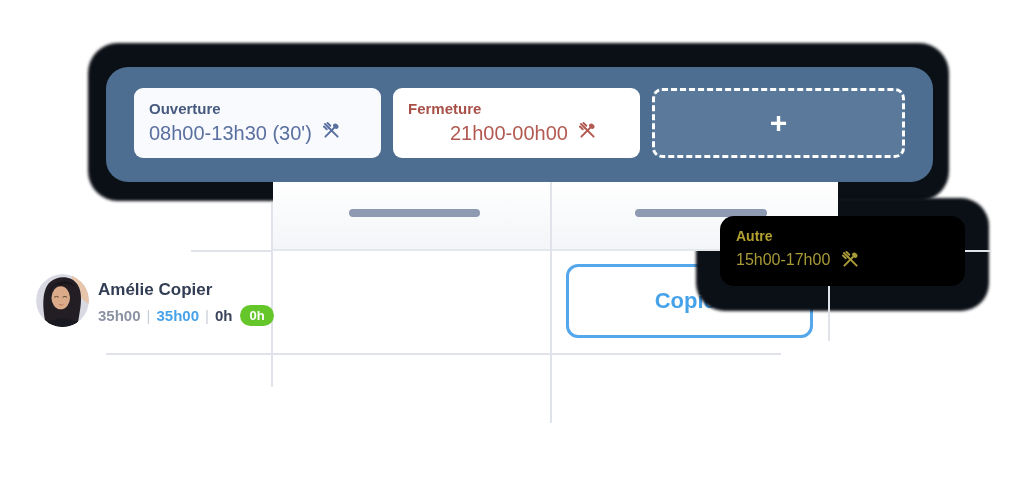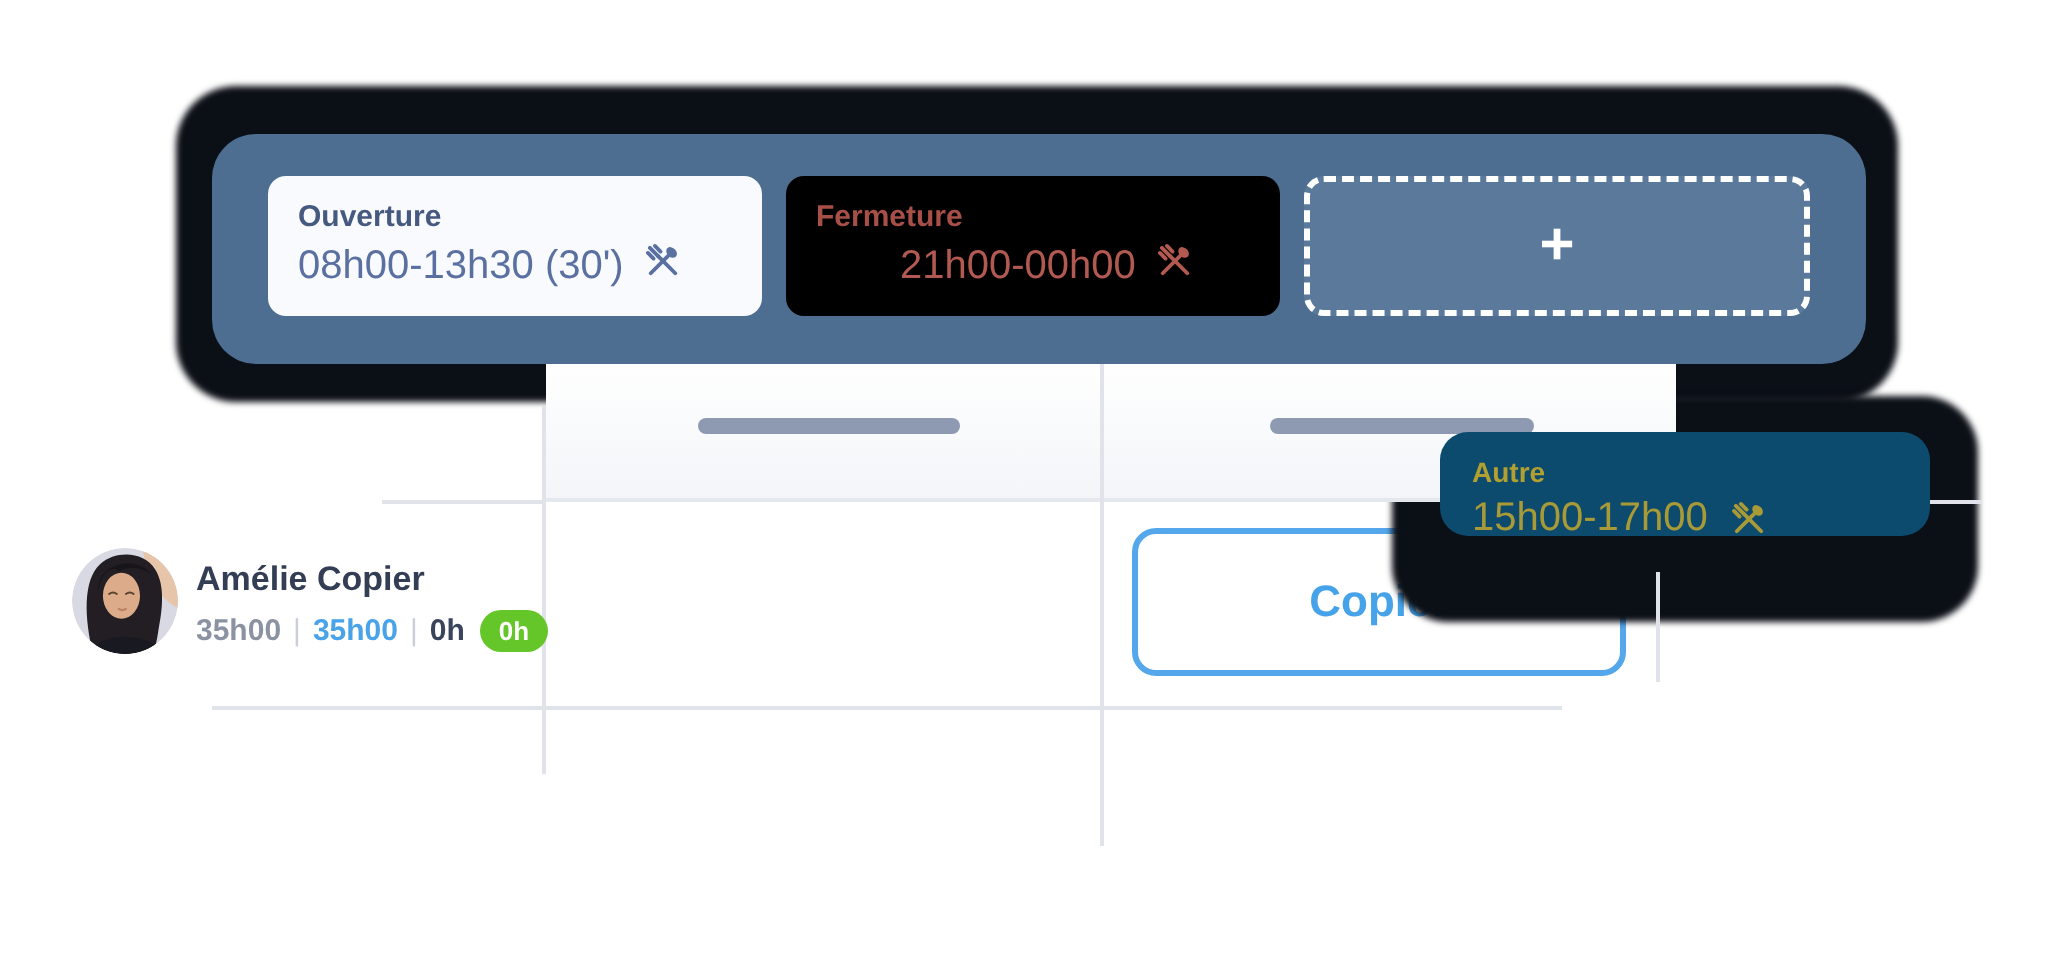--- a/index.html
+++ b/index.html
@@ -37,35 +37,35 @@
   
   #shift-panel { position:absolute; left:106px; top:67px; width:827px; height:115px;
     background:#4d6e91; border-radius:22px; z-index:7;
     display:flex; align-items:center; gap:12px; padding:0 28px 4px 28px; }
   .shift-card { flex:1; height:70px; border-radius:9px; padding:11px 15px; }
   .shift-card .shift-label { font-size:15px; font-weight:bold; line-height:19px; }
   .shift-time-row { display:flex; align-items:flex-start; gap:9px; font-size:20px; line-height:26px; margin-top:2px; }
   #card-ouverture { background:#f9fafd; }
   #card-ouverture .shift-label { color:#46597e; }
   #card-ouverture .shift-time-row { color:#5a70a0; }
-  #card-fermeture { background:#000000; }
+  #card-fermeture { background:#ffffff; }
   #card-fermeture .shift-label { color:#a84f48; }
   #card-fermeture .shift-time-row { color:#b25951;margin-left:42px; }
   #card-add { background:#5b7a9b; border:3px dashed #ffffff; border-radius:10px;
     display:flex; align-items:center; justify-content:center;
     color:#ffffff; font-size:30px; font-weight:600; cursor:pointer; }
 
   .cutlery { width:21px; height:21px; flex:0 0 auto; }
 
   
-  #autre-card { position:absolute; left:720px; top:216px; width:245px; height:52px;
-    background:#0c4a6e; border-radius:14px; padding:11px 16px; z-index:8; }
+  #autre-card { position:absolute; left:720px; top:216px; width:245px; height:70px;
+    background:#000000; border-radius:14px; padding:11px 16px; z-index:8; }
   #autre-card .shift-label { font-size:14px; font-weight:bold; color:#b1a02f; line-height:18px; }
   #autre-card .shift-time-row { display:flex; align-items:center; gap:10px;
-    color:#a89a37; font-size:20px; line-height:25px; margin-top:2px; }
+    color:#a89a37; font-size:16px; line-height:25px; margin-top:2px; }
 
   
   #employee-row { position:absolute; left:36px; top:274px; z-index:7; display:flex; gap:9px; }
   #avatar { width:53px; height:53px; border-radius:50%; overflow:hidden; flex:0 0 auto; }
   #employee-name { font-size:17px; font-weight:bold; color:#333e55; margin-top:6px; line-height:20px; }
   #employee-stats { display:flex; align-items:center; gap:6px; margin-top:5px;
     font-size:15px; font-weight:bold; }
   .stat-planned { color:#8b93a3; }
   .stat-contract { color:#49a3e8; }
   .stat-delta { color:#3a455c; }

